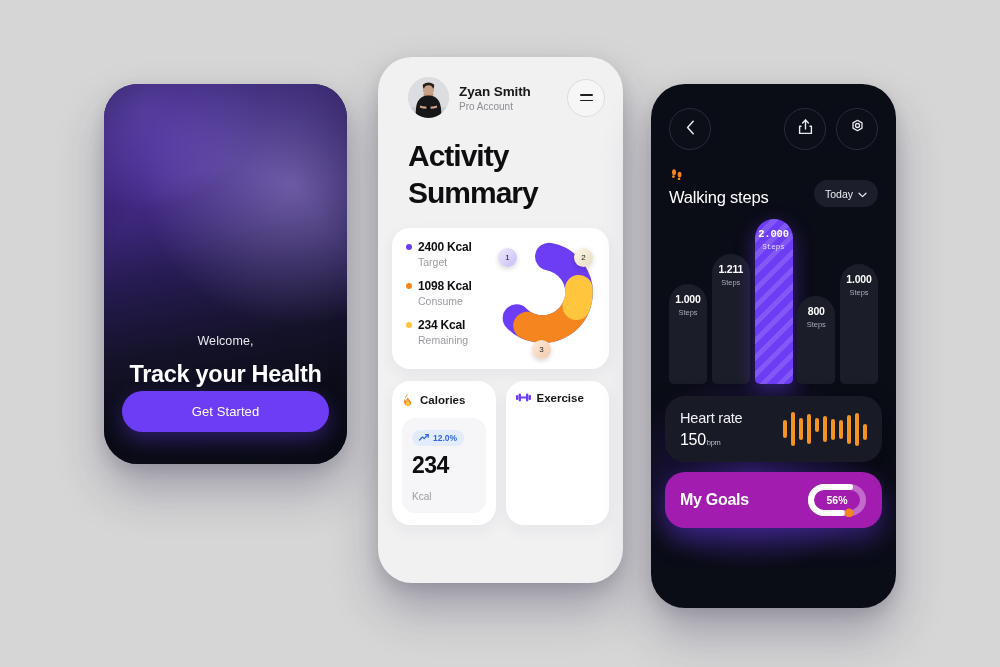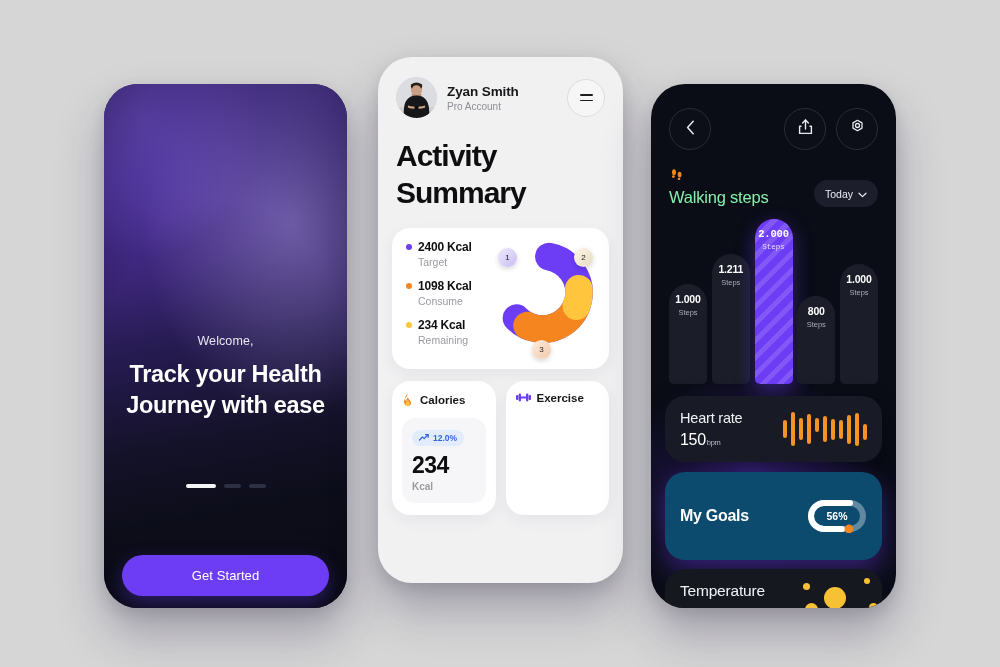--- a/index.html
+++ b/index.html
@@ -9,47 +9,47 @@
     font-family:"Liberation Sans", sans-serif;
     position:relative;
   }
   .stage { position:absolute; inset:0; }
 
   
   .phone { position:absolute; border-radius:34px; overflow:hidden; }
   .phone.shadow { box-shadow:0 26px 48px rgba(40,30,70,.30), 0 6px 16px rgba(0,0,0,.12); }
 
   
-  #phone1 { left:104px; top:84px; width:243px; height:524px; background:#0b0d18; }
+  #phone1 { left:104px; top:84px; width:243px; height:380px; background:#0b0d18; }
   #phone1 .grad {
     position:absolute; inset:0;
     background:
       radial-gradient(120% 72% at 78% 26%, rgba(150,135,200,.55) 0%, rgba(110,92,175,0) 52%),
       radial-gradient(110% 60% at 16% 6%, rgba(112,80,205,.95) 0%, rgba(70,46,140,.25) 45%, rgba(16,14,32,0) 70%),
       linear-gradient(170deg,#5b39b8 0%, #4a2f9b 16%, #3b2578 33%, #241a4d 50%, #141229 66%, #0c0d19 80%, #090b14 100%);
   }
   #phone1 .vig { position:absolute; inset:0; background:radial-gradient(130% 100% at 50% 62%, rgba(0,0,0,0) 40%, rgba(4,5,12,.72) 100%); }
   .p1-content { position:absolute; left:0; right:0; bottom:0; top:0; display:flex; flex-direction:column; align-items:center; }
   .p1-welcome { position:absolute; top:250px; width:100%; text-align:center; color:#e8e8ee; font-size:12.5px; letter-spacing:.1px; }
   .p1-head { position:absolute; top:275px; width:100%; text-align:center; color:#fff; font-size:23.5px; font-weight:bold; line-height:1.33; letter-spacing:-.3px; padding:0 14px; }
   .p1-dots { position:absolute; top:400px; width:100%; display:flex; justify-content:center; gap:8px; }
   .p1-dots i { display:block; height:3.5px; border-radius:2px; }
   .p1-dots i.on { width:30px; background:#f4f4f7; }
   .p1-dots i.off { width:17px; background:#2d3045; }
   .p1-btn {
-    position:absolute; left:18px; right:18px; bottom:12px; height:41px;
+    position:absolute; left:18px; right:18px; bottom:32px; height:41px;
     background:#6d3cf5; border-radius:22px; color:#fff;
     display:flex; align-items:center; justify-content:center;
     font-size:13px; letter-spacing:.1px; border:none; cursor:pointer;
     box-shadow:0 8px 20px rgba(109,60,245,.35);
   }
 
   
   #phone2 { left:378px; top:57px; width:245px; height:526px; background:#f1f1f2; }
-  .p2-top { padding:20px 18px 0 18px; }
+  .p2-top { padding:20px 18px 0 18px;margin-left:12px; }
   .p2-userrow { display:flex; align-items:center; gap:10px; }
   .avatar { width:41px; height:41px; border-radius:50%; overflow:hidden; background:#d8d9dc; flex:none; position:relative; }
   .avatar svg { display:block; width:100%; height:100%; }
   .p2-uname { font-size:13.5px; font-weight:bold; color:#17171a; letter-spacing:-.1px; }
   .p2-usub { font-size:10px; color:#8e8e95; margin-top:2px; }
   .p2-menu {
     margin-left:auto; width:38px; height:38px; border-radius:50%;
     border:1px solid #dcdcdf; background:#f6f6f7;
     display:flex; flex-direction:column; align-items:center; justify-content:center; gap:4px; cursor:pointer;
   }
@@ -78,34 +78,34 @@
     box-shadow:0 2px 5px rgba(0,0,0,.16);
   }
   .p2-mini { display:flex; gap:10px; margin:12px 14px 0 14px; }
   .mini { flex:1; padding:11px 10px 12px 10px; }
   .mini-head { display:flex; align-items:center; gap:6px; font-size:11.5px; font-weight:bold; color:#17171a; }
   .mini-body { margin-top:10px; background:#f6f6f8; border-radius:13px; padding:9px 10px 11px 10px; }
   .pct { display:inline-flex; align-items:center; gap:4px; font-size:8.5px; font-weight:bold; padding:3px 7px; border-radius:9px; }
   .pct.up { background:#e3ecfd; color:#3366dd; }
   .pct.down { background:#fde4e4; color:#e35252; }
   .mini-num { font-size:23px; font-weight:bold; color:#0d0d11; margin-top:6px; letter-spacing:-.6px; }
-  .mini-unit { font-size:10px; color:#9a9aa1; margin-top:2px;font-weight:bold; }
+  .mini-unit { font-size:10px; color:#9a9aa1; margin-top:12px; }
 
   
   #phone3 { left:651px; top:84px; width:245px; height:524px; background:#0a0c16; }
   .p3-glow { position:absolute; left:-20px; bottom:40px; width:300px; height:240px; background:radial-gradient(60% 60% at 40% 60%, rgba(109,60,245,.40), rgba(109,60,245,0) 70%); }
   .p3-top { position:relative; padding:24px 18px 0 18px; display:flex; align-items:center; }
   .circ-btn {
     width:42px; height:42px; border-radius:50%; border:1px solid #2a2d3c;
     display:flex; align-items:center; justify-content:center; cursor:pointer; background:rgba(255,255,255,.01);
   }
   .circ-btn + .circ-btn { margin-left:10px; }
   .p3-ttlrow { position:relative; padding:18px 18px 0 18px; display:flex; align-items:flex-end; }
   .p3-foot { font-size:13px; line-height:1; margin-bottom:2px; }
-  .p3-ttl { font-size:16.5px; color:#86efac; letter-spacing:-.2px; }
+  .p3-ttl { font-size:16.5px; color:#ffffff; letter-spacing:-.2px; }
   .today {
     margin-left:auto; height:27px; padding:0 11px; border-radius:14px; background:#1c1f2b;
     display:flex; align-items:center; gap:5px; font-size:10.5px; color:#e7e8ee; cursor:pointer;
   }
   .bars { position:relative; padding:0 18px; margin-top:12px; height:165px; display:flex; align-items:flex-end; justify-content:space-between; }
   .bar { width:38px; border-radius:19px 19px 5px 5px; background:#1b1e29; position:relative; display:flex; flex-direction:column; align-items:center; padding-top:9px; }
   .bar.hl {
     background:#6d3cf5;
     background-image:repeating-linear-gradient(135deg, rgba(255,255,255,.14) 0px, rgba(255,255,255,.14) 5px, rgba(255,255,255,0) 5px, rgba(255,255,255,0) 12px);
     box-shadow:0 6px 20px rgba(109,60,245,.45);
@@ -116,21 +116,21 @@
   .bar.hl .bar-u { color:#e4dcff; }
   .p3-card { position:relative; margin:0 14px; border-radius:20px; padding:13px 15px; }
   .hr-card { margin-top:12px; background:#181b25; height:66px; display:flex; align-items:center; box-shadow:0 10px 26px rgba(0,0,0,.35); }
   .hr-l { flex:none; }
   .hr-ttl { font-size:14.5px; color:#f0f1f5; letter-spacing:-.2px; }
   .hr-v { margin-top:5px; font-size:16px; color:#fff; letter-spacing:-.3px; }
   .hr-v small { font-size:7.5px; color:#b9bac6; margin-left:1px; }
   .wave { margin-left:auto; display:flex; align-items:center; gap:3.5px; height:40px; }
   .wave i { display:block; width:4.5px; border-radius:3px; background:#f39423; }
   .goals-card {
-    margin-top:10px; background:#0c4a6e; height:88px; display:flex; align-items:center;
+    margin-top:10px; background:#a21caf; height:56px; display:flex; align-items:center;
     box-shadow:0 12px 26px rgba(109,60,245,.40);
   }
   .g-ttl { font-size:16px; color:#fff; font-weight:bold; letter-spacing:-.3px; }
   .g-sub { font-size:9.5px; color:#ded3ff; margin-top:4px; line-height:1.35; max-width:118px; }
   .ring { margin-left:auto; position:relative; width:60px; height:34px; }
   .ring svg { position:absolute; inset:0; }
   .ring-t { position:absolute; inset:0; display:flex; align-items:center; justify-content:center; font-size:10.5px; font-weight:bold; color:#fff; }
   .temp-card { margin-top:9px; background:#15181f; height:54px; overflow:hidden; }
   .t-ttl { font-size:15.5px; color:#f1f2f6; letter-spacing:-.2px; }
   .dot { position:absolute; border-radius:50%; background:#f6c134; }
@@ -381,23 +381,15 @@
       <div class="ring">
         <svg viewBox="0 0 60 34" aria-hidden="true">
           <rect x="4" y="4" width="52" height="26" rx="13" fill="none" stroke="rgba(255,255,255,.35)" stroke-width="6"></rect>
           <path d="M43 4H17a13 13 0 0 0 0 26h18" fill="none" stroke="#ffffff" stroke-width="6" stroke-linecap="round"></path>
           <circle cx="42" cy="30" r="4.4" fill="#f5861f"></circle>
         </svg>
         <div class="ring-t">56%</div>
       </div>
     </div>
 
-    <div class="p3-card temp-card">
-      <div class="t-ttl">Temperature</div>
-      <span class="dot" style="width:7px;height:7px;right:72px;top:14px"></span>
-      <span class="dot" style="width:22px;height:22px;right:36px;top:18px"></span>
-      <span class="dot" style="width:13px;height:13px;right:64px;top:34px"></span>
-      <span class="dot" style="width:6px;height:6px;right:12px;top:9px"></span>
-      <span class="dot" style="width:9px;height:9px;right:4px;top:34px"></span>
-    </div>
   </div>
 
 </div>
 
 </body></html>

